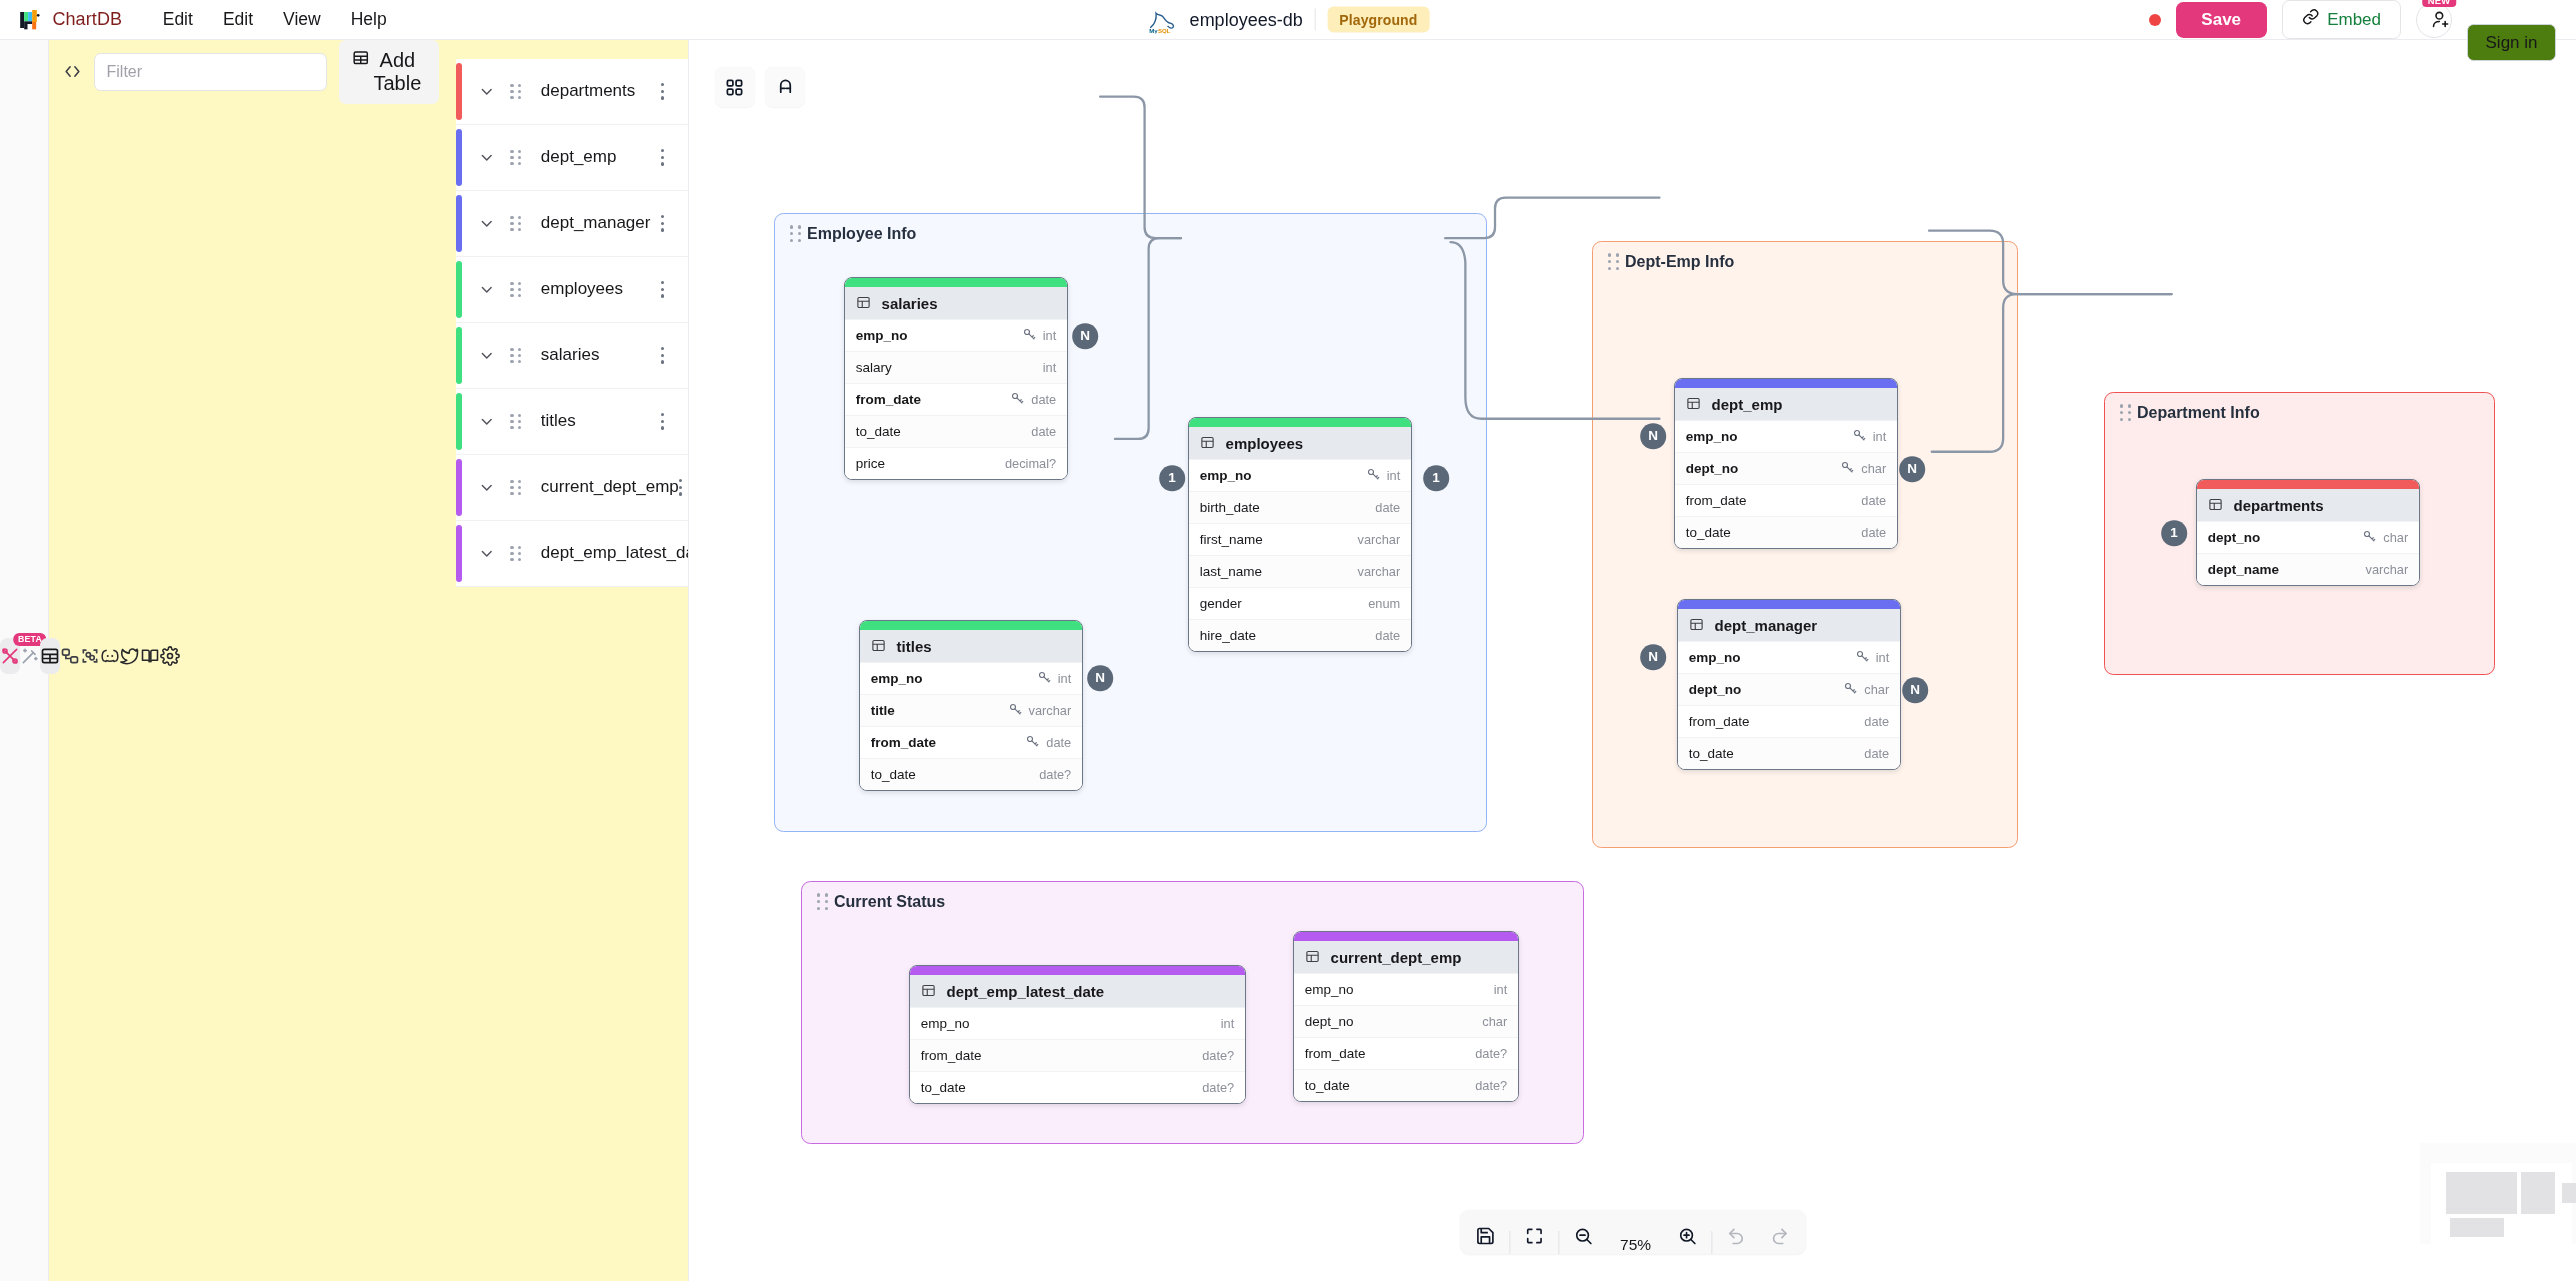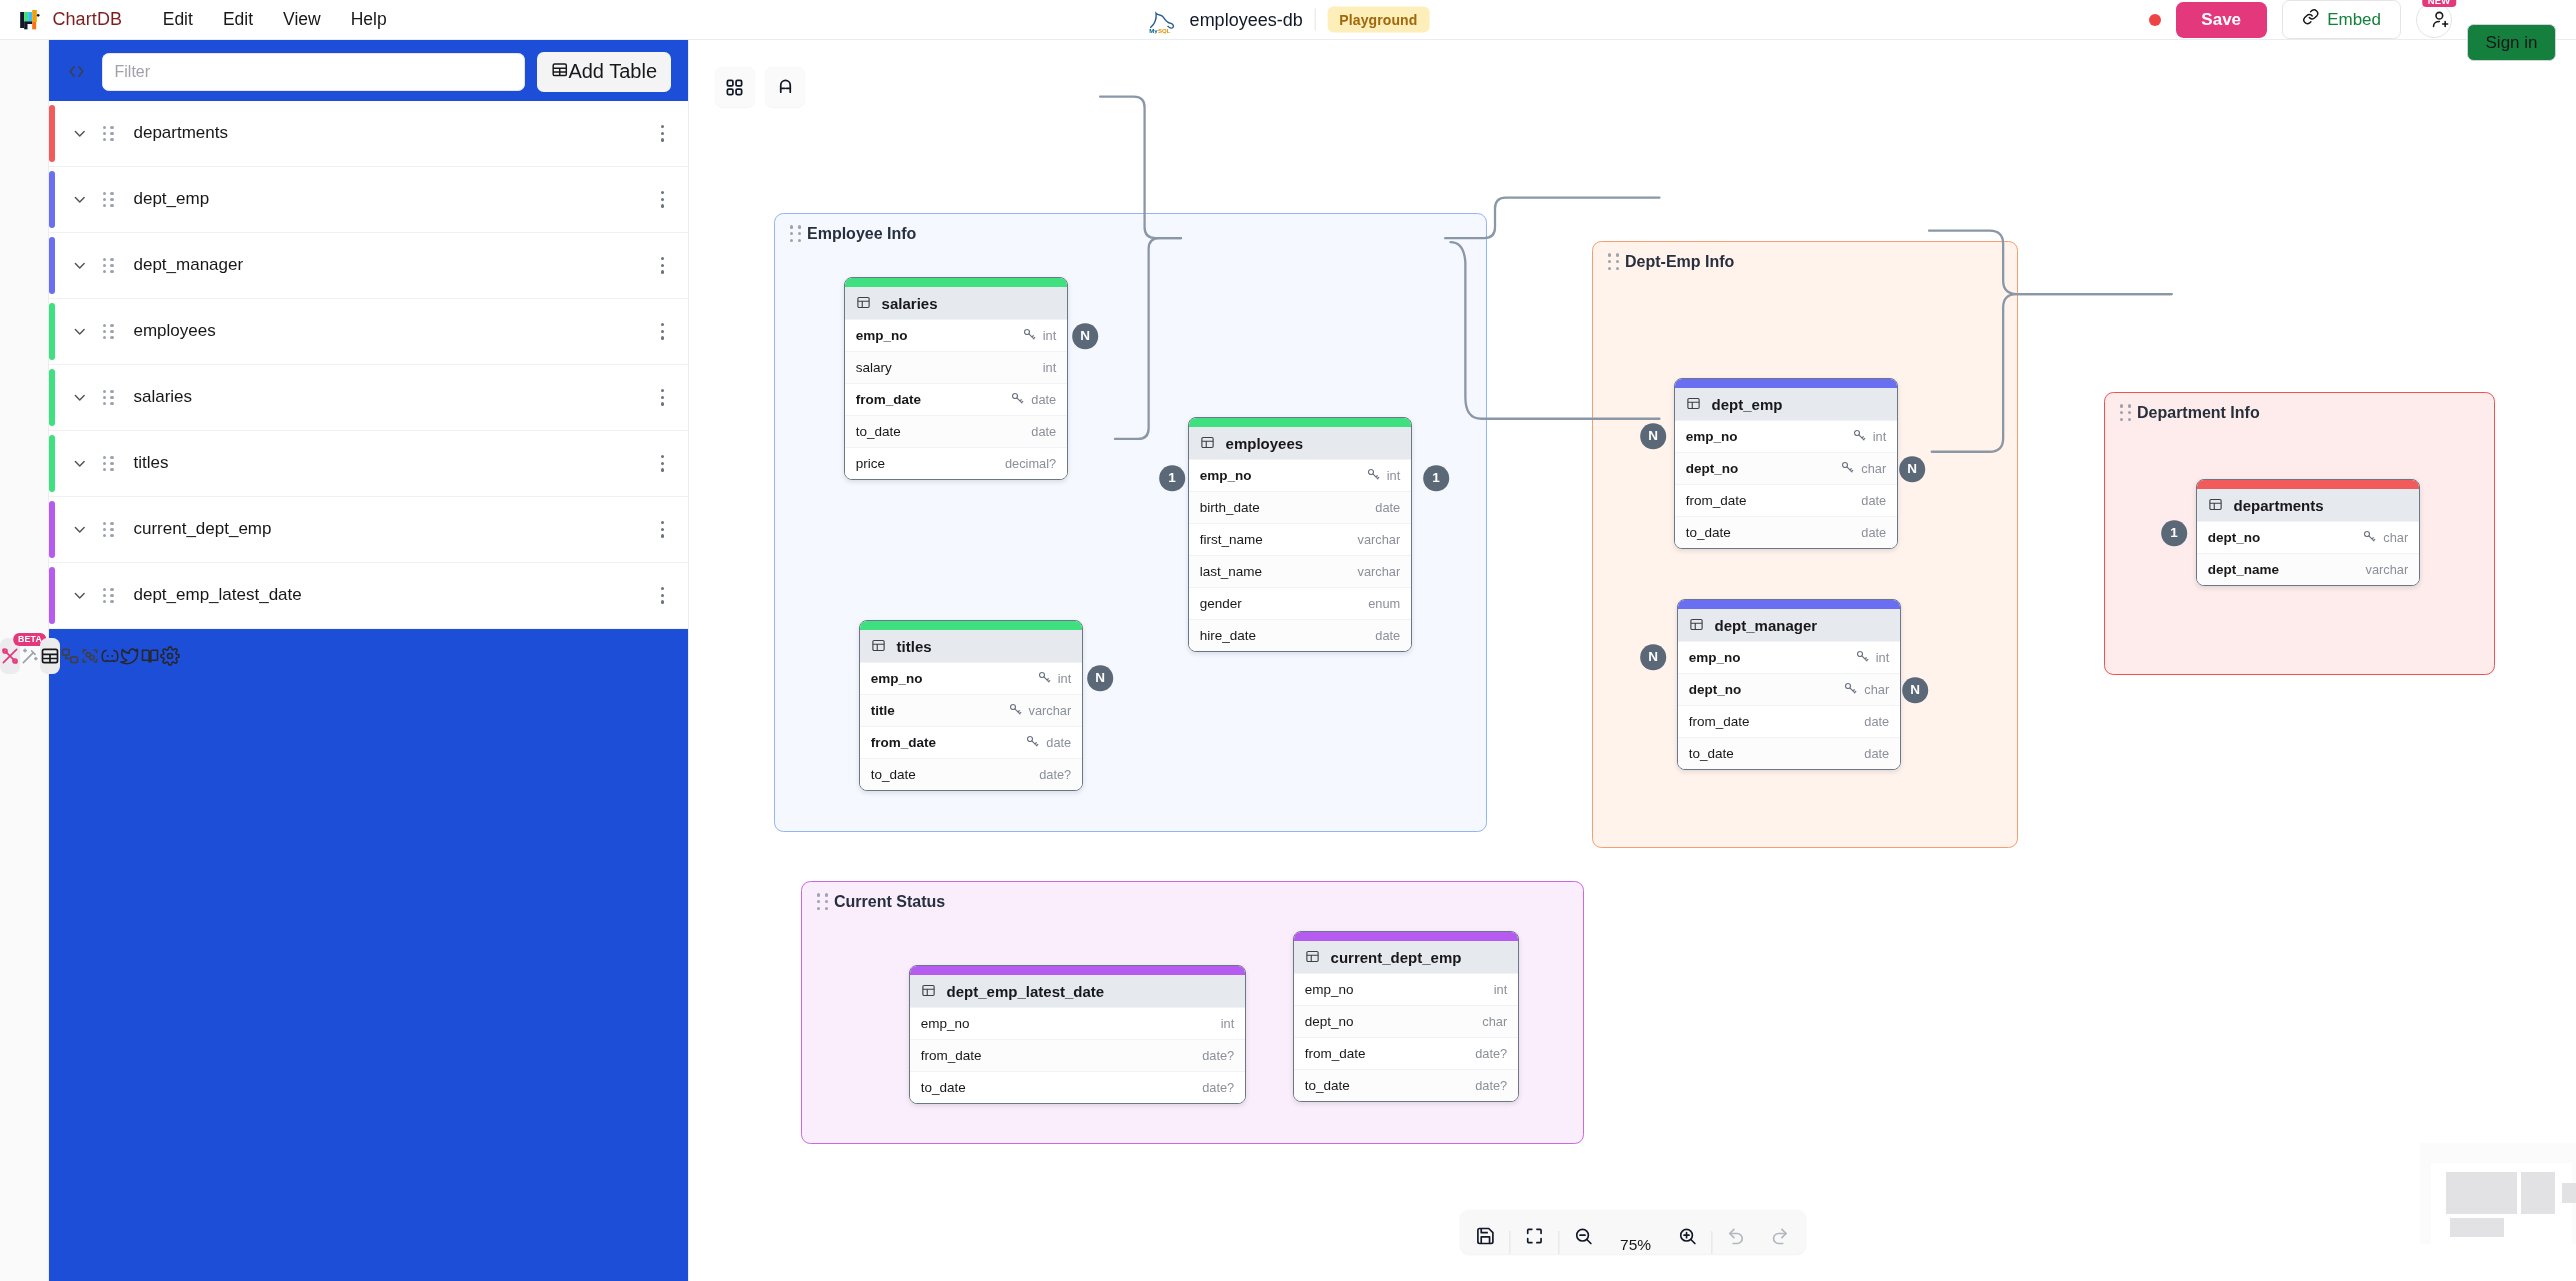--- a/index.html
+++ b/index.html
@@ -38,21 +38,21 @@
   }
 
   .top-right { margin-left: auto; display: flex; align-items: center; gap: 15px; padding-right: 20px; }
   .dirty-dot { width: 12px; height: 12px; border-radius: 50%; background: #ef4444; }
   .btn {
     font-size: 17px; border-radius: 7.4px; display: flex; align-items: center; justify-content: center;
     gap: 8px; cursor: pointer; white-space: nowrap;
   }
   .btn-save { background: #e4387c; color: #fff; padding: 8px 25.6px; font-weight: 600; border: none; }
   .btn-embed { background: #fff; color: #15803d; border: 0.7px solid #e4e4e7; padding: 7.4px 19px; }
-  .btn-signin { background: #15803d; color: #18181b; border: 0.7px solid #cfd3dc; padding: 7.4px 17.5px; border-radius: 6.7px; margin-top: 46px; }
+  .btn-signin { background: #4d7c0f; color: #18181b; border: 0.7px solid #cfd3dc; padding: 7.4px 17.5px; border-radius: 6.7px; margin-top: 46px; }
   .avatar-btn {
     position: relative; width: 36px; height: 36px; border-radius: 50%;
     border: 0.7px solid #e4e4e7; background: #fff; display: flex; align-items: center; justify-content: flex-end;
     cursor: pointer;
   }
   .new-badge {
     position: absolute; top: -8.8px; left: 50%; transform: translateX(-35%);
     background: #e4387c; color: #fff; font-size: 9.4px; font-weight: 700;
     padding: 1.3px 5.4px; border-radius: 4px; letter-spacing: 0.3px;
   }
@@ -73,22 +73,22 @@
   .rail-beta {
     position: absolute; top: -5.4px; left: 50%; transform: translateX(-50%);
     background: #e4387c; color: #fff; font-size: 8.8px; font-weight: 700;
     padding: 1.3px 4.7px; border-radius: 6px; letter-spacing: 0.2px;
   }
   .rail-sep { width: 27px; height: 0.7px; background: #e4e4e7; margin: 9.4px 0 13.5px 0; }
   .rail-spacer { flex: 1; }
 
   
   .sidebar {
-    width: 640px; min-width: 640px; background: #1d4ed8; border-right: 0.7px solid #ececf0;
-    display: flex; flex-direction: column; padding-top: 10.8px;
+    width: 640px; min-width: 640px; background: #fef9c3; border-right: 0.7px solid #ececf0;
+    display: flex; flex-direction: row; padding-top: 10.8px;
   }
   .sb-toolbar { display: flex; align-items: center; gap: 12px; padding: 0 17.5px 0 13.5px; height: 42px; }
   .collapse-btn { width: 27px; height: 27px; display:flex; align-items:center; justify-content:center; cursor:pointer; color:#3f3f46; }
   .filter-input {
     flex: 1; height: 38px; border: 0.7px solid #e4e4e7; border-radius: 6.7px;
     padding: 0 12px; font-size: 16px; color: #18181b; outline: none; background: #fff;
     font-family: "Liberation Sans", sans-serif;
   }
   .filter-input::placeholder { color: #a1a1aa; }
   .add-table-btn {

